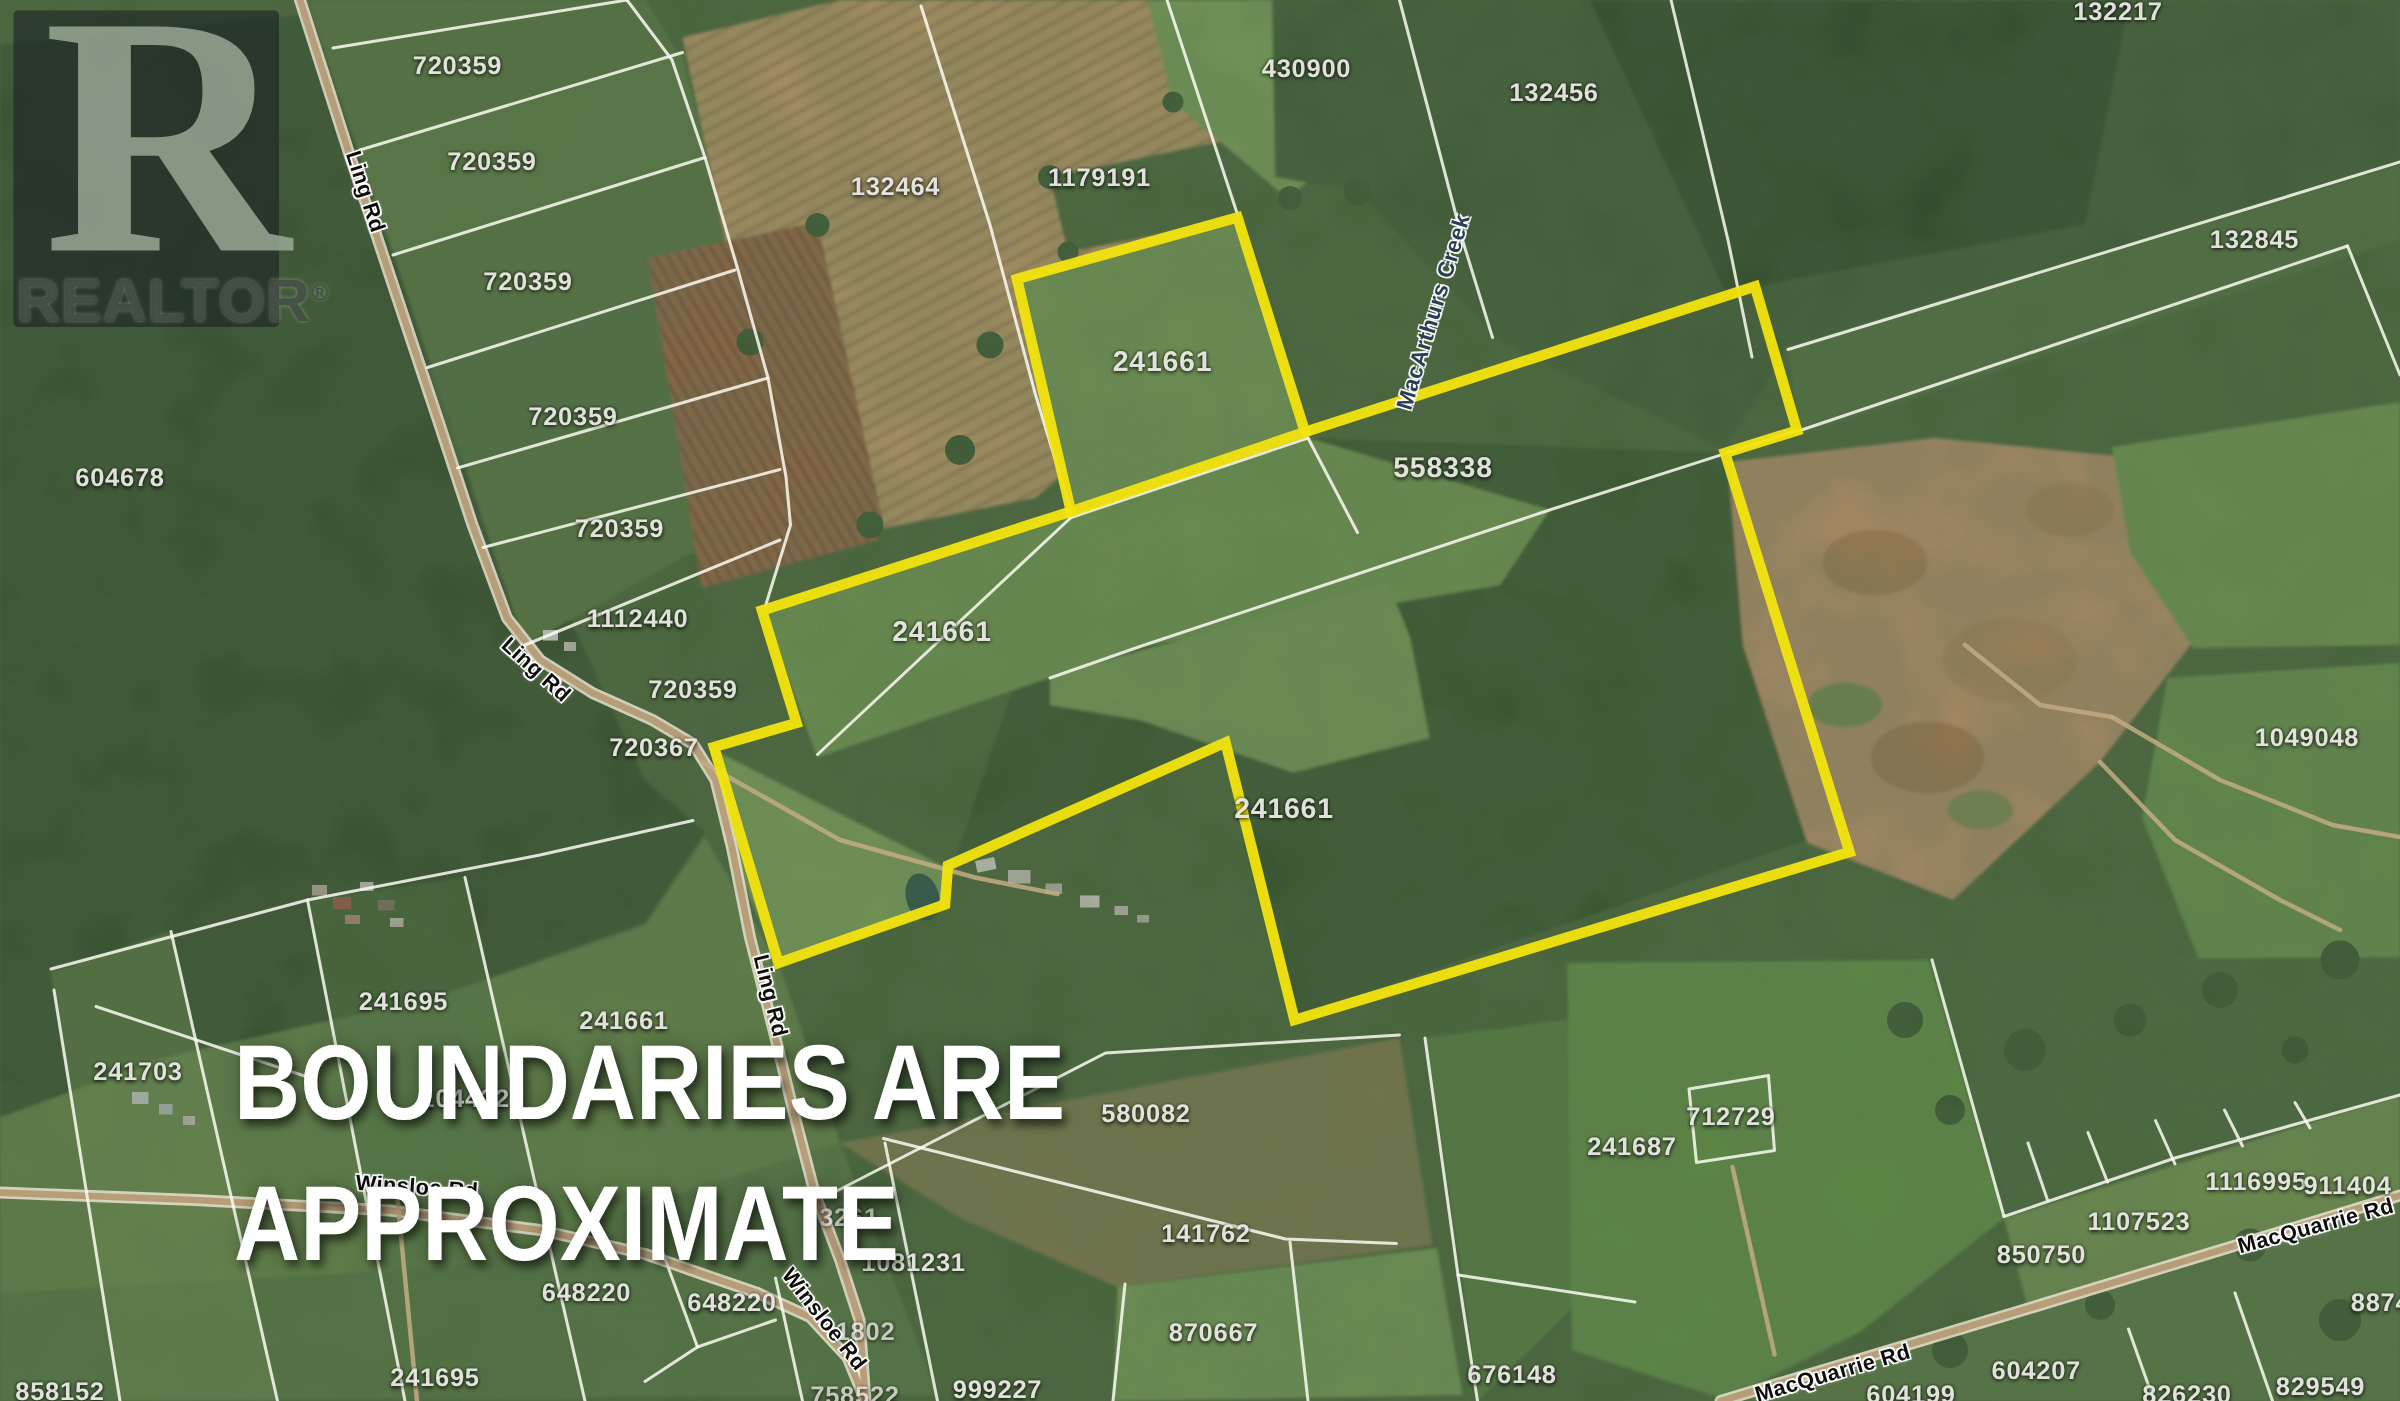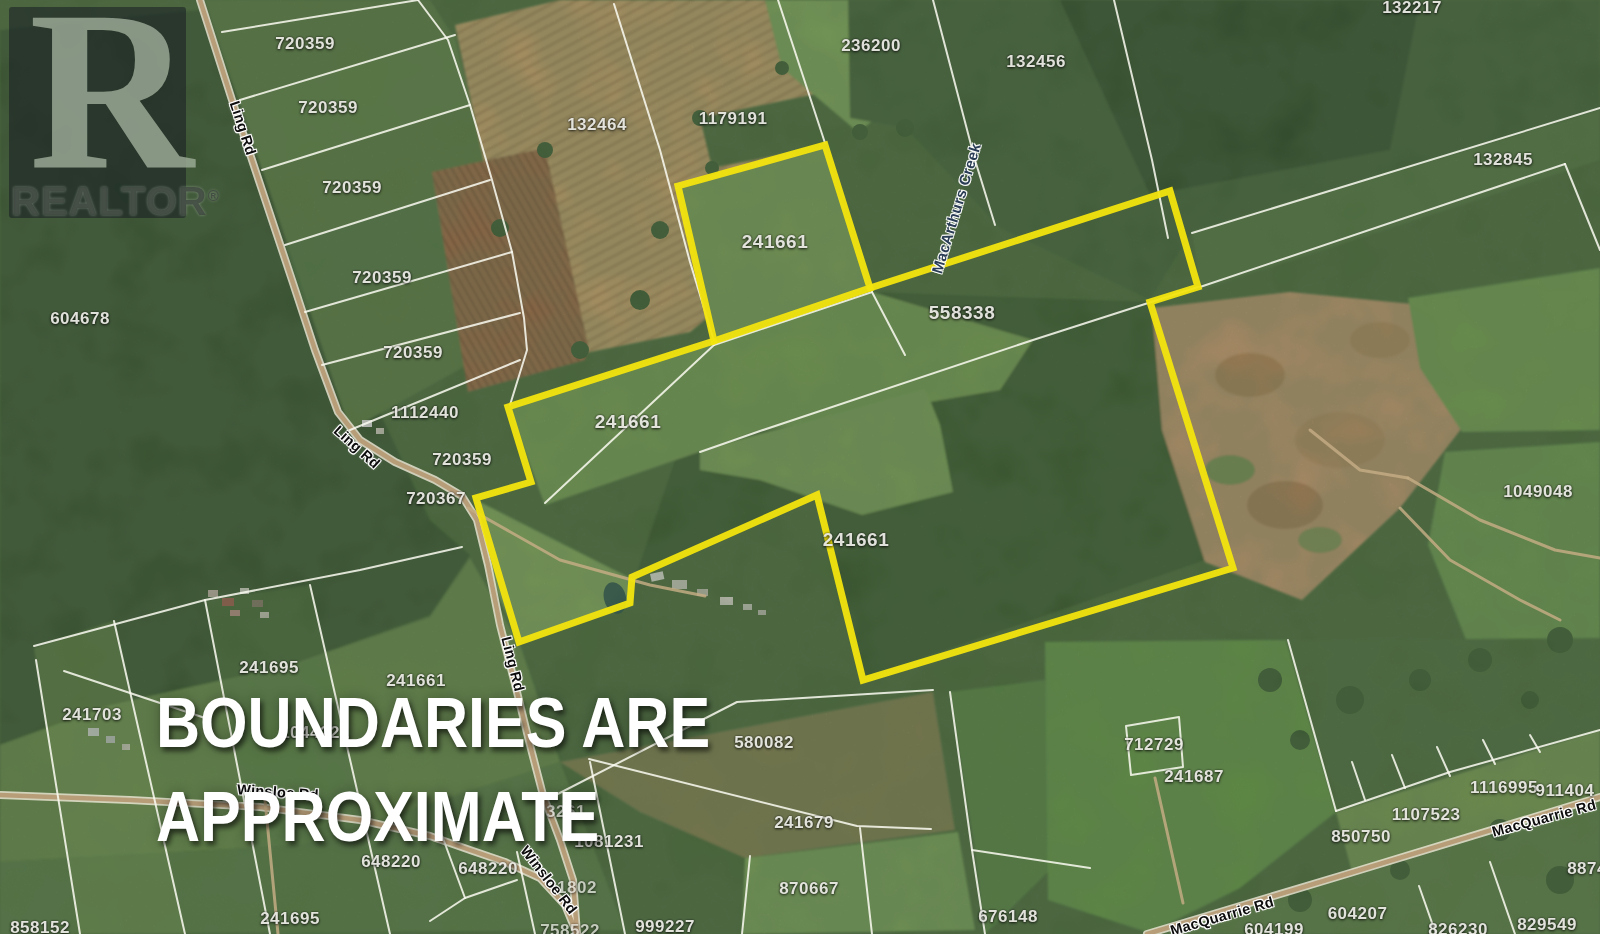--- a/index.html
+++ b/index.html
@@ -250,45 +250,45 @@
       <div class="plabel" style="left: 328px; top: 108px; transform: translate(-50%, -50%) rotate(0deg);">720359</div>
       <div class="plabel" style="left: 352px; top: 188px; transform: translate(-50%, -50%) rotate(0deg);">720359</div>
       <div class="plabel" style="left: 382px; top: 278px; transform: translate(-50%, -50%) rotate(0deg);">720359</div>
       <div class="plabel" style="left: 80px; top: 319px; transform: translate(-50%, -50%) rotate(0deg);">604678</div>
       <div class="plabel" style="left: 413px; top: 353px; transform: translate(-50%, -50%) rotate(0deg);">720359</div>
       <div class="plabel" style="left: 425px; top: 413px; transform: translate(-50%, -50%) rotate(0deg);">1112440</div>
       <div class="plabel" style="left: 462px; top: 460px; transform: translate(-50%, -50%) rotate(0deg);">720359</div>
       <div class="plabel" style="left: 436px; top: 499px; transform: translate(-50%, -50%) rotate(0deg);">720367</div>
       <div class="plabel" style="left: 597px; top: 125px; transform: translate(-50%, -50%) rotate(0deg);">132464</div>
       <div class="plabel" style="left: 733px; top: 119px; transform: translate(-50%, -50%) rotate(0deg);">1179191</div>
-      <div class="plabel" style="left: 871px; top: 46px; transform: translate(-50%, -50%) rotate(0deg);">236200</div>
+      <div class="plabel" style="left: 871px; top: 46px; transform: translate(-50%, -50%) rotate(0deg);">430900</div>
       <div class="plabel" style="left: 1036px; top: 62px; transform: translate(-50%, -50%) rotate(0deg);">132456</div>
       <div class="plabel" style="left: 1412px; top: 8px; transform: translate(-50%, -50%) rotate(0deg);">132217</div>
       <div class="plabel" style="left: 1503px; top: 160px; transform: translate(-50%, -50%) rotate(0deg);">132845</div>
       <div class="plabel big" style="left: 775px; top: 242px; transform: translate(-50%, -50%) rotate(0deg);">241661</div>
       <div class="plabel big" style="left: 962px; top: 313px; transform: translate(-50%, -50%) rotate(0deg);">558338</div>
       <div class="plabel big" style="left: 628px; top: 422px; transform: translate(-50%, -50%) rotate(0deg);">241661</div>
       <div class="plabel big" style="left: 856px; top: 540px; transform: translate(-50%, -50%) rotate(0deg);">241661</div>
       <div class="plabel" style="left: 1538px; top: 492px; transform: translate(-50%, -50%) rotate(0deg);">1049048</div>
       <div class="plabel" style="left: 269px; top: 668px; transform: translate(-50%, -50%) rotate(0deg);">241695</div>
       <div class="plabel" style="left: 416px; top: 681px; transform: translate(-50%, -50%) rotate(0deg);">241661</div>
       <div class="plabel" style="left: 92px; top: 715px; transform: translate(-50%, -50%) rotate(0deg);">241703</div>
       <div class="plabel" style="left: 315px; top: 733px; transform: translate(-50%, -50%) rotate(0deg);">1044221</div>
       <div class="plabel" style="left: 764px; top: 743px; transform: translate(-50%, -50%) rotate(0deg);">580082</div>
       <div class="plabel" style="left: 609px; top: 842px; transform: translate(-50%, -50%) rotate(0deg);">1081231</div>
-      <div class="plabel" style="left: 804px; top: 823px; transform: translate(-50%, -50%) rotate(0deg);">241679</div>
+      <div class="plabel" style="left: 804px; top: 823px; transform: translate(-50%, -50%) rotate(0deg);">141762</div>
       <div class="plabel" style="left: 809px; top: 889px; transform: translate(-50%, -50%) rotate(0deg);">870667</div>
       <div class="plabel" style="left: 665px; top: 927px; transform: translate(-50%, -50%) rotate(0deg);">999227</div>
       <div class="plabel" style="left: 1008px; top: 917px; transform: translate(-50%, -50%) rotate(0deg);">676148</div>
       <div class="plabel" style="left: 391px; top: 862px; transform: translate(-50%, -50%) rotate(0deg);">648220</div>
       <div class="plabel" style="left: 488px; top: 869px; transform: translate(-50%, -50%) rotate(0deg);">648220</div>
       <div class="plabel" style="left: 290px; top: 919px; transform: translate(-50%, -50%) rotate(0deg);">241695</div>
       <div class="plabel" style="left: 40px; top: 928px; transform: translate(-50%, -50%) rotate(0deg);">858152</div>
       <div class="plabel" style="left: 1154px; top: 745px; transform: translate(-50%, -50%) rotate(0deg); text-align: center;">712729</div>
-      <div class="plabel" style="left: 1194px; top: 765px; transform: translate(-50%, -50%) rotate(0deg); margin-top: 12px;">241687</div>
+      <div class="plabel" style="left: 1088px; top: 765px; transform: translate(-50%, -50%) rotate(0deg);">241687</div>
       <div class="plabel" style="left: 1504px; top: 788px; transform: translate(-50%, -50%) rotate(0deg);">1116995</div>
       <div class="plabel" style="left: 1565px; top: 791px; transform: translate(-50%, -50%) rotate(0deg);">911404</div>
       <div class="plabel" style="left: 1426px; top: 815px; transform: translate(-50%, -50%) rotate(0deg);">1107523</div>
       <div class="plabel" style="left: 1361px; top: 837px; transform: translate(-50%, -50%) rotate(0deg);">850750</div>
       <div class="plabel" style="left: 1351px; top: 914px; transform: translate(-50%, -50%) rotate(0deg); padding-left: 13px;">604207</div>
       <div class="plabel" style="left: 1274px; top: 930px; transform: translate(-50%, -50%) rotate(0deg);">604199</div>
       <div class="plabel" style="left: 1458px; top: 930px; transform: translate(-50%, -50%) rotate(0deg);">826230</div>
       <div class="plabel" style="left: 1547px; top: 925px; transform: translate(-50%, -50%) rotate(0deg);">829549</div>
       <div class="plabel" style="left: 1597px; top: 869px; transform: translate(-50%, -50%) rotate(0deg);">887499</div>
       <div class="plabel dim" style="left: 577px; top: 888px; transform: translate(-50%, -50%) rotate(0deg);">1802</div>

